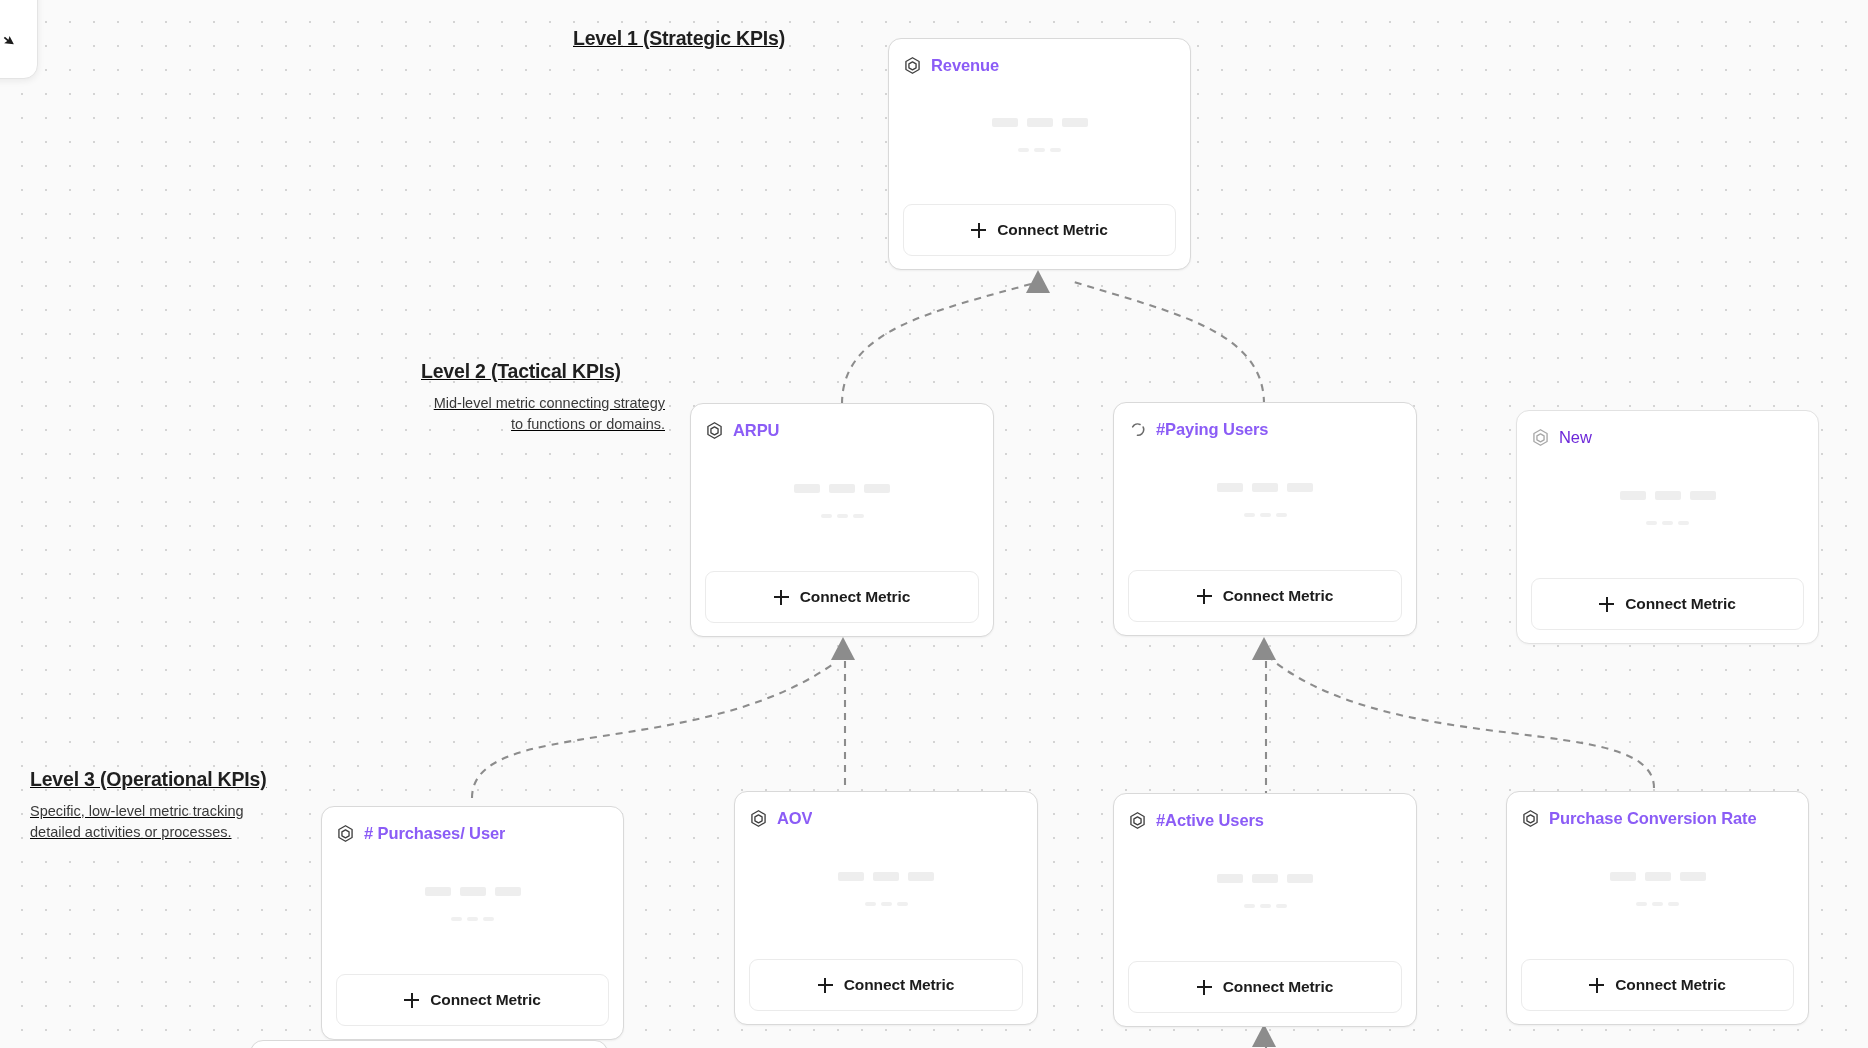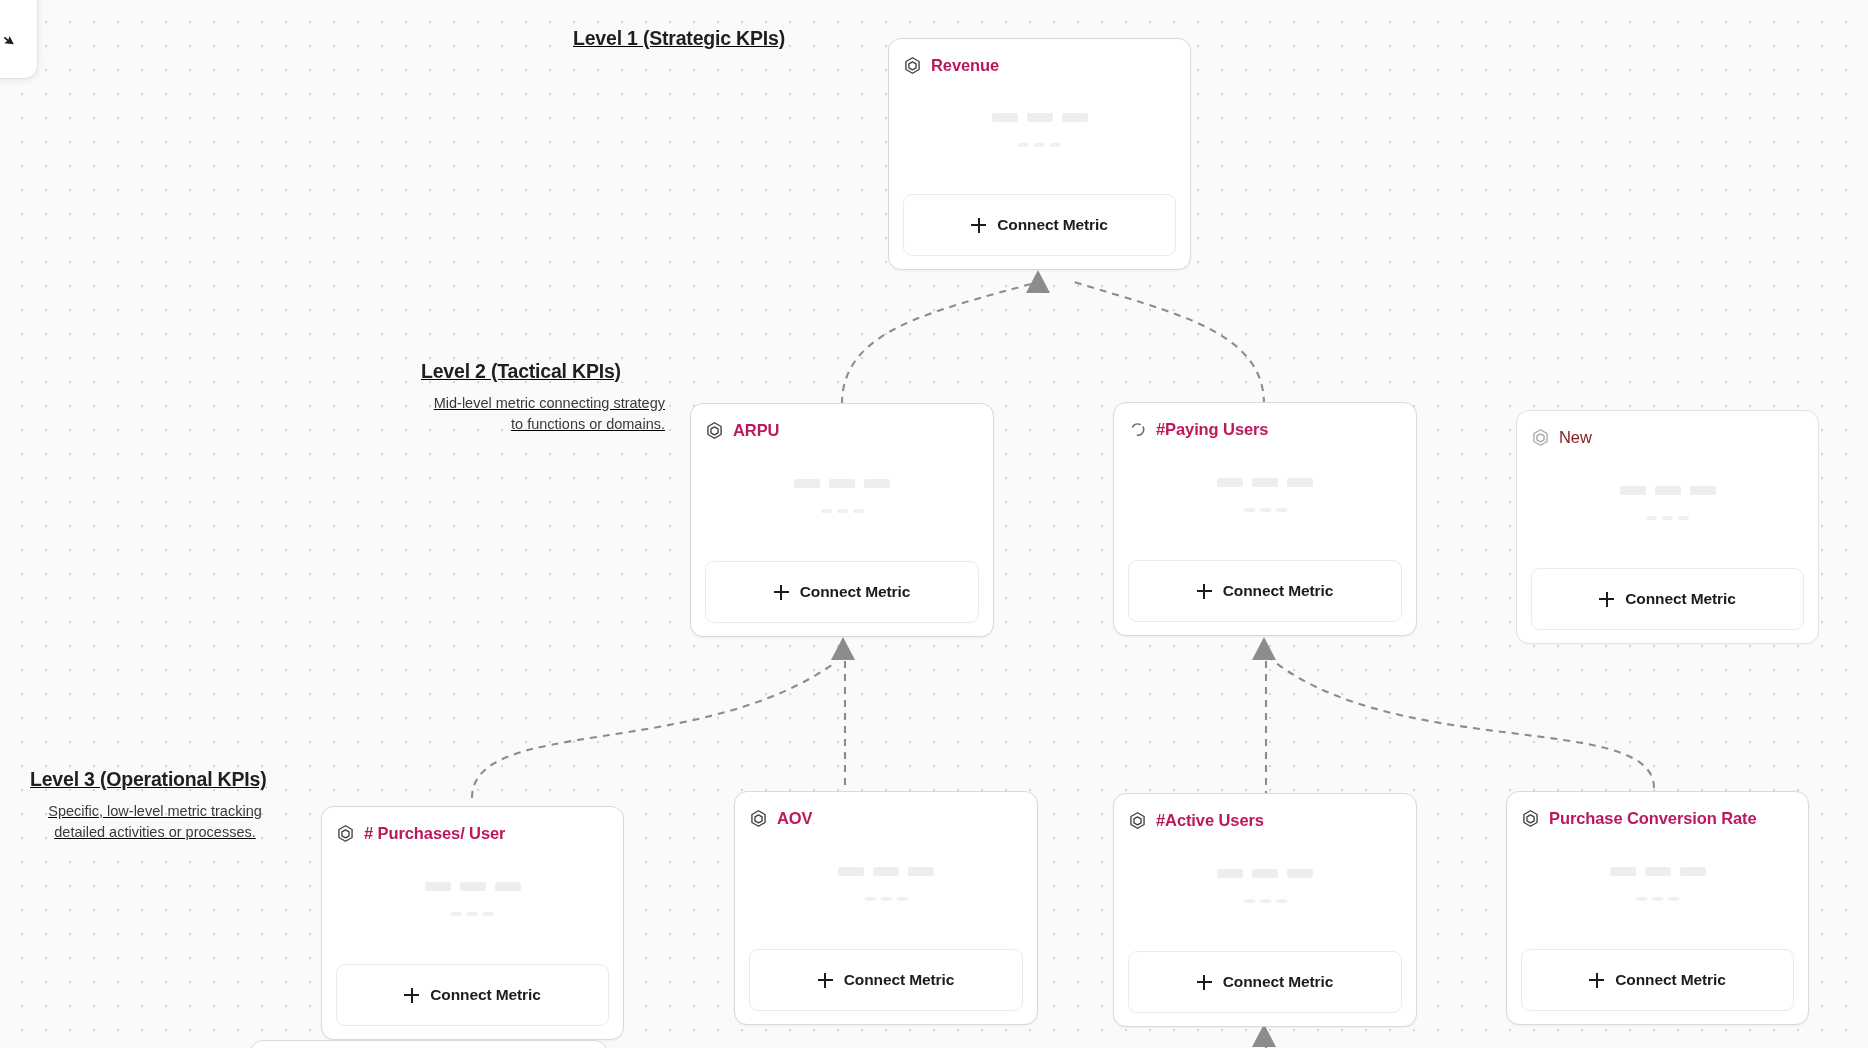--- a/index.html
+++ b/index.html
@@ -89,46 +89,46 @@
   }
   .card-icon {
     width: 19px;
     height: 19px;
     flex: none;
     display: block;
   }
   .card-title {
     font-size: 16.5px;
     font-weight: 600;
-    color: #be185d;
+    color: #8b5cf6;
     letter-spacing: -0.1px;
     white-space: nowrap;
     overflow: hidden;
   }
-  .card.muted .card-title { color: #7f1d1d; font-weight: 500; text-align: center; }
+  .card.muted .card-title { color: #6d28d9; font-weight: 500; text-align: center; }
 
   
   .card-body {
     flex: 1 1 auto;
     display: flex;
     flex-direction: column;
     align-items: center;
     justify-content: center;
     gap: 21px;
     padding-bottom: 12px;
   }
   .sk-row { display: flex; gap: 9px; align-items: center; }
   .sk-row.r1 .sk { width: 26px; height: 9px; border-radius: 2px; background: #eeeeee; }
   .sk-row.r2 { gap: 5px; }
   .sk-row.r2 .sk { width: 11px; height: 4px; border-radius: 2px; background: #f0f0f0; }
 
   
   .connect-btn {
     flex: none;
-    height: 62px;
+    height: 52px;
     border: 1px solid #ebebeb;
     border-radius: 9px;
     background: #ffffff;
     display: flex;
     align-items: center;
     justify-content: center;
     gap: 11px;
     cursor: pointer;
     user-select: none;
     text-align: center;
@@ -204,21 +204,21 @@
     <div class="level-title">Level 1 (Strategic KPIs)</div>
   </div>
 
   <div class="level-label" style="left:378px; top:360px;margin-left:43px;">
     <div class="level-title">Level 2 (Tactical KPIs)</div>
     <div class="level-desc indent" style="width:244px;">Mid-level metric connecting strategy to functions or domains.</div>
   </div>
 
   <div class="level-label" style="left:30px; top:768px;">
     <div class="level-title">Level 3 (Operational KPIs)</div>
-    <div class="level-desc" style="width:250px;text-align:center;">Specific, low-level metric tracking detailed activities or processes.</div>
+    <div class="level-desc" style="width:250px;">Specific, low-level metric tracking detailed activities or processes.</div>
   </div>
 
   <div class="card" style="left:888px; top:38px; width:303px; height:232px;">
     <div class="card-head">
       <svg class="card-icon" viewBox="0 0 24 24">
         <path d="M12 2.2 20.3 7v10L12 21.8 3.7 17V7z" fill="none" stroke="#404040" stroke-width="1.7" stroke-linejoin="round"></path>
         <path d="M12 7.4 16.5 10v5L12 17.6 7.5 15v-5z" fill="none" stroke="#404040" stroke-width="1.7" stroke-linejoin="round"></path>
       </svg>
       <span class="card-title">Revenue</span>
     </div>

